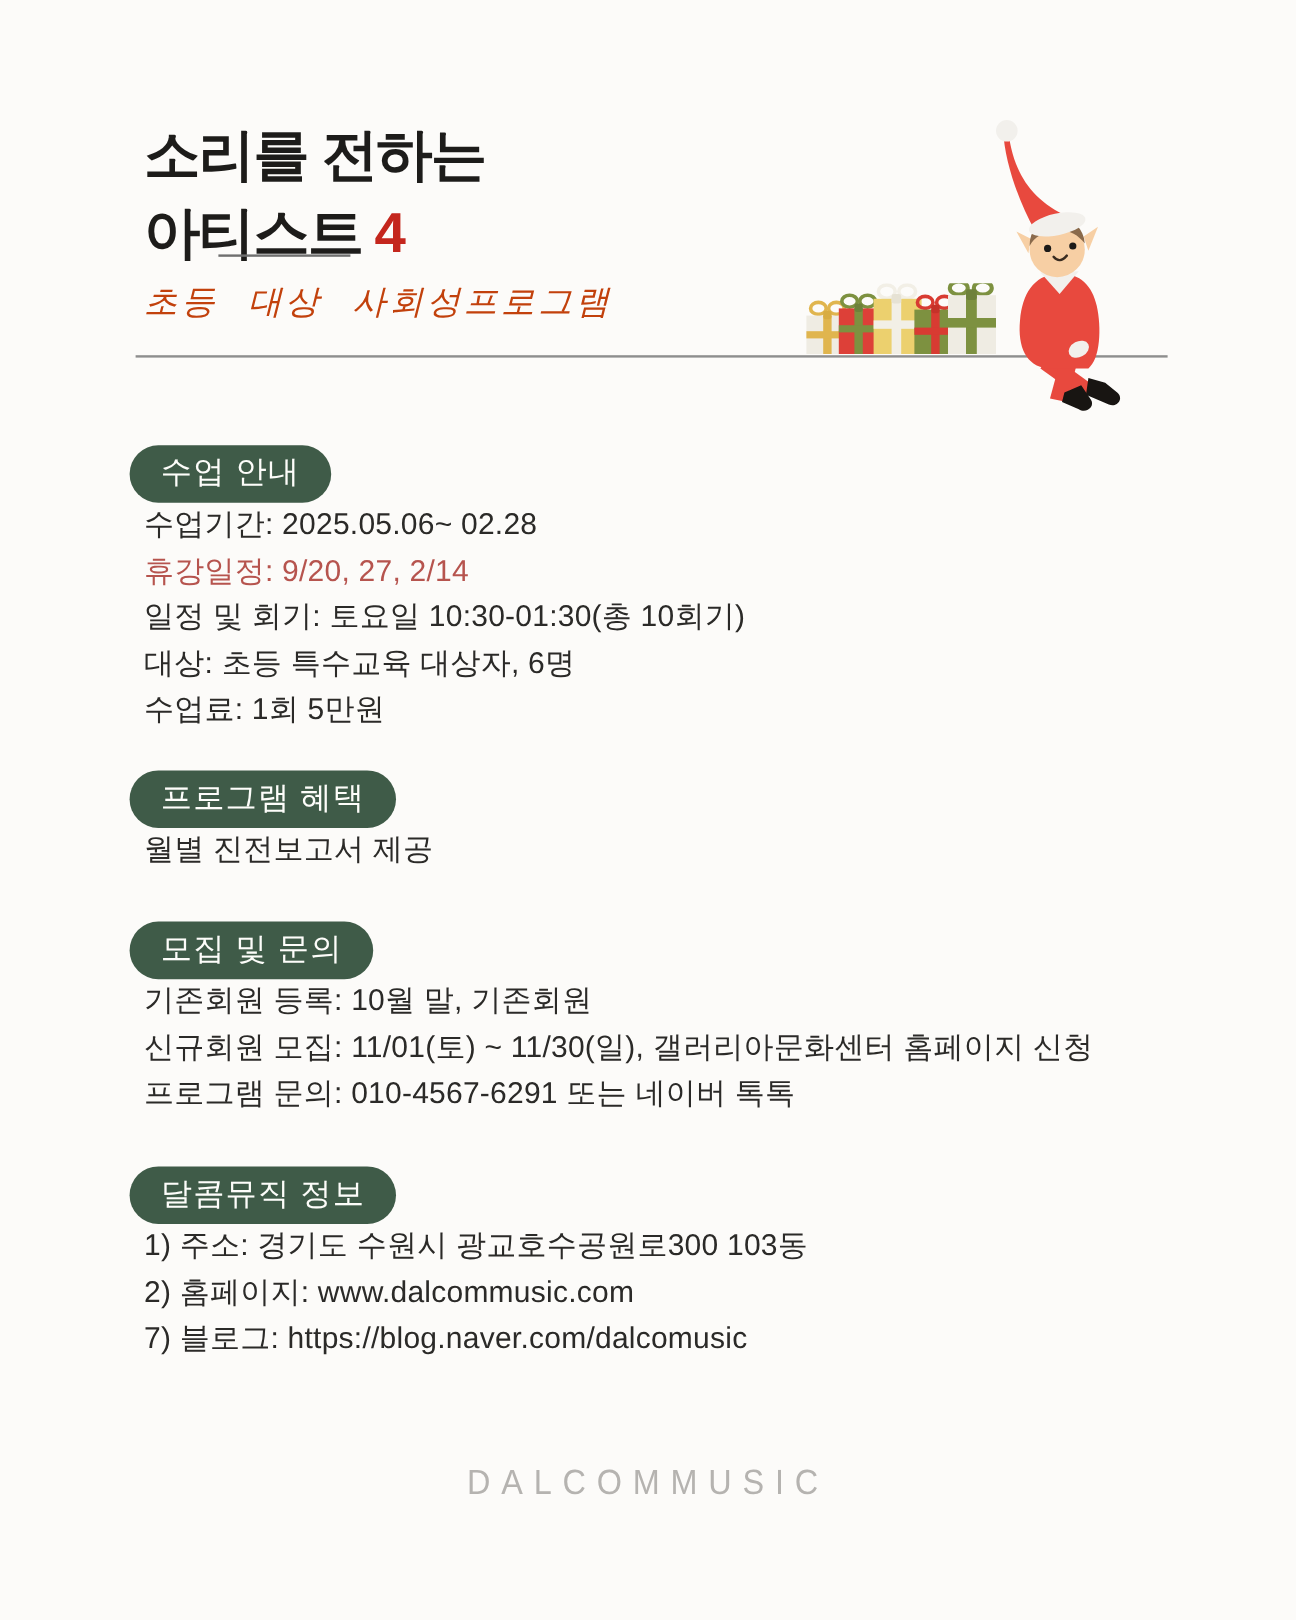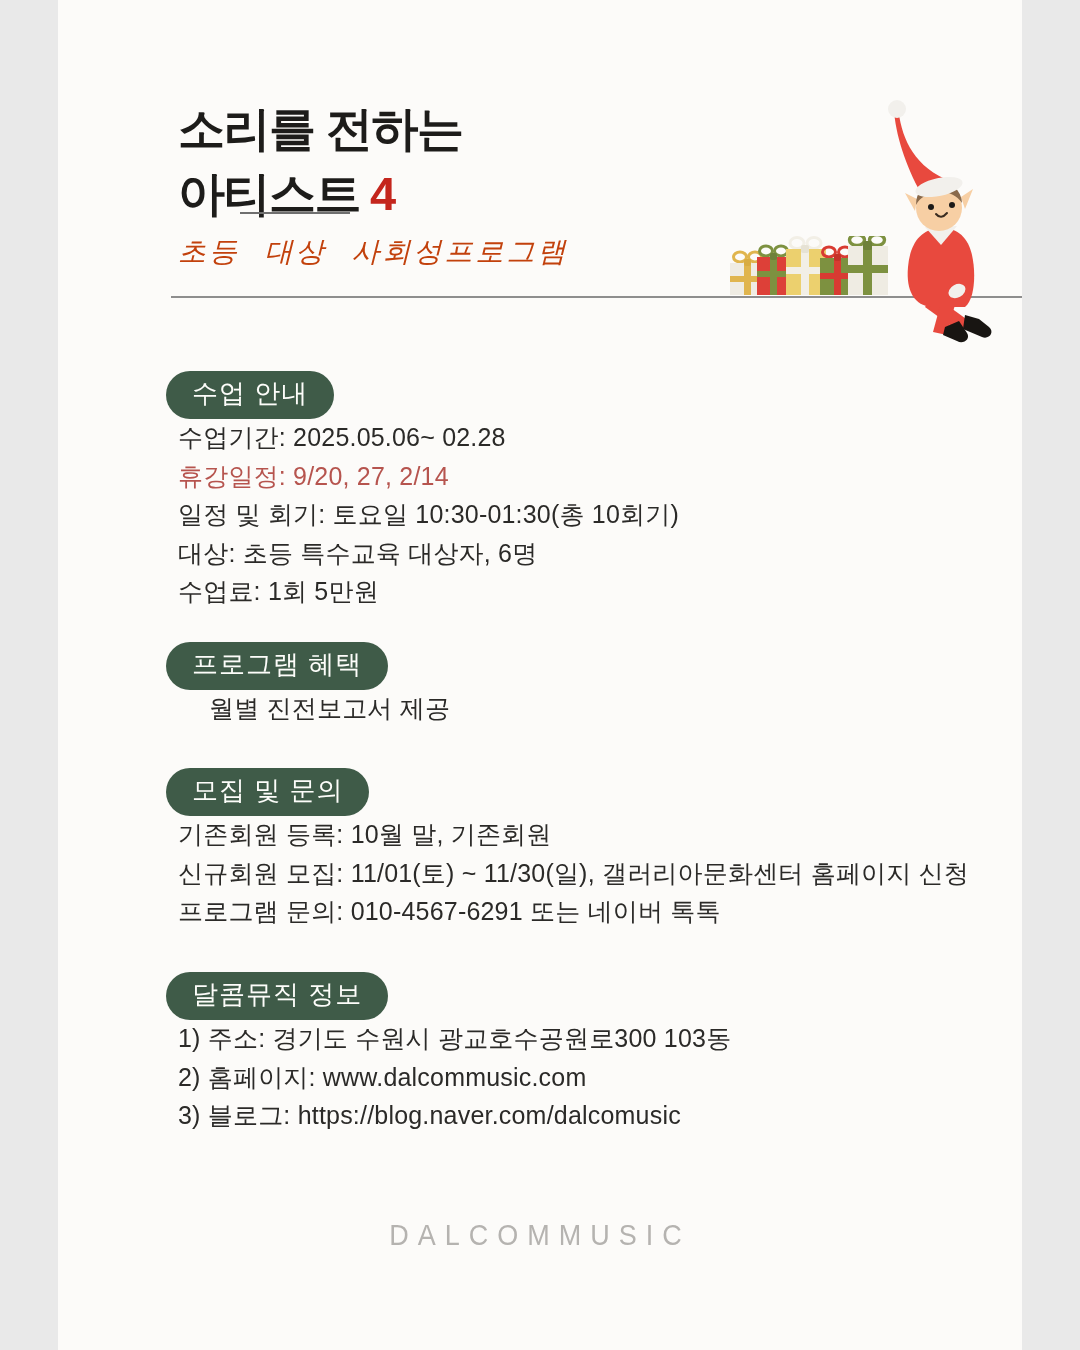--- a/index.html
+++ b/index.html
@@ -7,21 +7,21 @@
     --accent-red:#c4261d;
     --muted-red:#b6544e;
     --text:#2b2a28;
     --footer-gray:#b5b3b0;
     --divider-gray:#8e8e8e;
   }
   html,body{margin:0;padding:0;}
   body{background:#e9e9e9;}
   .page{
     position:relative;
-    width:964px;height:1350px;
+    width:1080px;height:1350px;
     margin:0 auto;
     background:#fcfbf9;
     overflow:hidden;
     font-family:"Liberation Sans","DejaVu Sans",sans-serif;
     color:var(--text);
   }
   
   .title{
     position:absolute;left:120px;top:96px;
     font-size:47px;font-weight:700;line-height:65px;
@@ -61,21 +61,21 @@
   .lines{
     position:absolute;left:120px;
     font-size:25px;line-height:38.5px;
     letter-spacing:.2px;
     white-space:nowrap;
   }
   .lines .red{color:var(--muted-red);}
   #badge-1{top:371px;}
   #lines-1{top:418px;}
   #badge-2{top:642px;}
-  #lines-2{top:689px;margin-left:31px;}
+  #lines-2{top:689px;}
   #badge-3{top:768px;}
   #lines-3{top:815px;}
   #badge-4{top:972px;}
   #lines-4{top:1019px;}
 
   
   .footer{
     position:absolute;left:0;top:1220px;width:100%;
     text-align:center;
     font-size:27px;letter-spacing:9px;
@@ -193,18 +193,18 @@
   <div class="lines" id="lines-3">
     <div>기존회원 등록: 10월 말, 기존회원</div>
     <div>신규회원 모집: 11/01(토) ~ 11/30(일), 갤러리아문화센터 홈페이지 신청</div>
     <div>프로그램 문의: 010-4567-6291 또는 네이버 톡톡</div>
   </div>
 
   <div class="badge" id="badge-4">달콤뮤직 정보</div>
   <div class="lines" id="lines-4">
     <div>1) 주소: 경기도 수원시 광교호수공원로300 103동</div>
     <div>2) 홈페이지: www.dalcommusic.com</div>
-    <div>3) 블로그: https://blog.naver.com/dalcomusic</div>
+    <div>7) 블로그: https://blog.naver.com/dalcomusic</div>
   </div>
 
   <div class="footer">DALCOMMUSIC</div>
 
 </div>
 
 </body></html>

